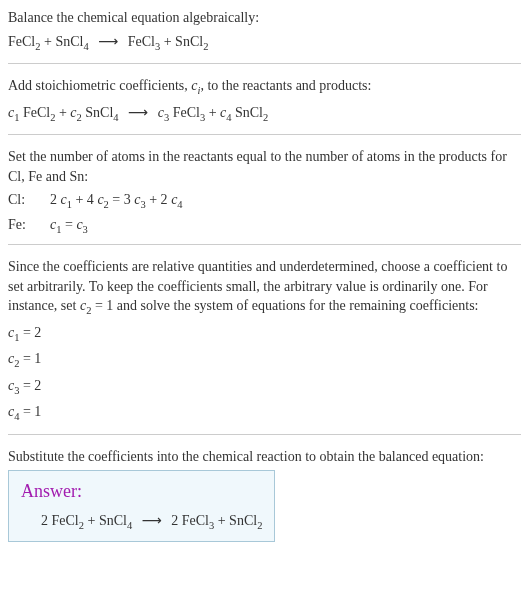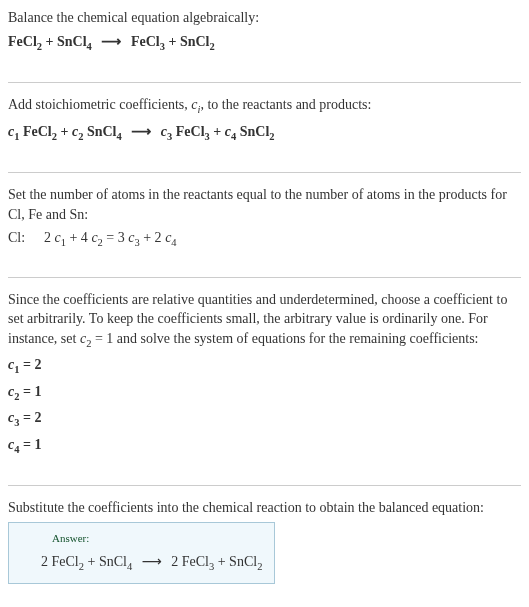--- a/index.html
+++ b/index.html
@@ -6,54 +6,52 @@
     margin: 0;
     padding: 8px;
     font-family: Georgia, 'Times New Roman', serif;
     font-size: 14px;
     color: #333;
     background: #fff;
     width: 513px;
     line-height: 1.4;
   }
   .section {
-    padding-bottom: 24px;
+    padding-bottom: 5px;
     margin-bottom: 12px;
     border-bottom: 1px solid #ccc;
   }
   .section:last-of-type {
     border-bottom: none;
   }
   .eq-line {
     margin: 4px 0;
-    font-weight: bold;
   }
   .atom-table {
     margin-top: 4px;
   }
   .atom-row {
     display: flex;
-    gap: 8px;
+    gap: 14px;
     margin: 2px 0;
   }
   .atom-label {
     width: 28px;
   }
   .answer-box {
     border: 1px solid #a8c8d8;
     background: #f0f8fc;
     padding: 8px 12px;
     display: inline-block;
     margin-top: 4px;
   }
   .answer-label {
-    color: #14532d;
-    font-size: 11px;
+    color: #a21caf;
+    font-size: 18px;
     margin-bottom: 6px;
-    margin-left: 31px;
   }
   sub {
     font-size: 0.75em;
     vertical-align: sub;
   }
   .formula {
     font-family: Georgia, serif;
   }
   .arrow {
     margin: 0 6px;
@@ -75,20 +73,24 @@
   <div class="eq-line formula"><span class="ital">c</span><sub>1</sub> FeCl<sub>2</sub> + <span class="ital">c</span><sub>2</sub> SnCl<sub>4</sub> <span class="arrow">⟶</span> <span class="ital">c</span><sub>3</sub> FeCl<sub>3</sub> + <span class="ital">c</span><sub>4</sub> SnCl<sub>2</sub></div>
 </div>
 
 <div class="section">
   <div>Set the number of atoms in the reactants equal to the number of atoms in the products for Cl, Fe and Sn:</div>
   <div class="atom-table">
     <div class="atom-row">
       <div class="atom-label">Cl:</div>
       <div class="formula">2 <span class="ital">c</span><sub>1</sub> + 4 <span class="ital">c</span><sub>2</sub> = 3 <span class="ital">c</span><sub>3</sub> + 2 <span class="ital">c</span><sub>4</sub></div>
     </div>
+    <div class="atom-row">
+      <div class="atom-label">Fe:</div>
+      <div class="formula"><span class="ital">c</span><sub>1</sub> = <span class="ital">c</span><sub>3</sub></div>
+    </div>
   </div>
 </div>
 
 <div class="section">
   <div>Since the coefficients are relative quantities and underdetermined, choose a coefficient to set arbitrarily. To keep the coefficients small, the arbitrary value is ordinarily one. For instance, set <span class="ital">c</span><sub>2</sub> = 1 and solve the system of equations for the remaining coefficients:</div>
   <div class="eq-line formula"><span class="ital">c</span><sub>1</sub> = 2</div>
   <div class="eq-line formula"><span class="ital">c</span><sub>2</sub> = 1</div>
   <div class="eq-line formula"><span class="ital">c</span><sub>3</sub> = 2</div>
   <div class="eq-line formula"><span class="ital">c</span><sub>4</sub> = 1</div>
 </div>

